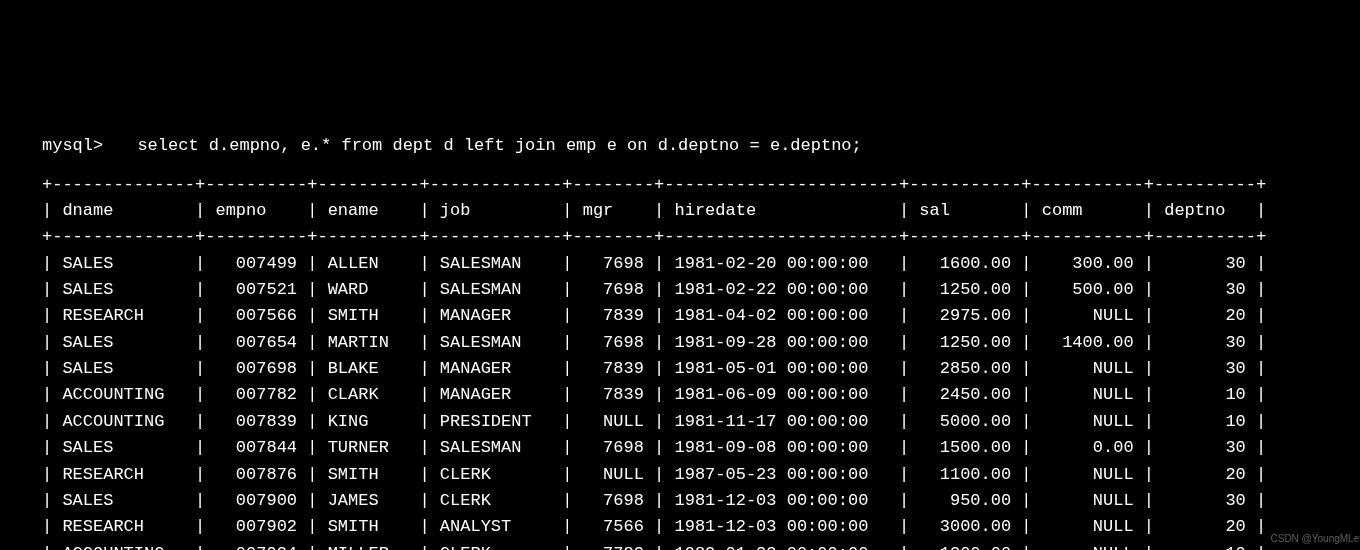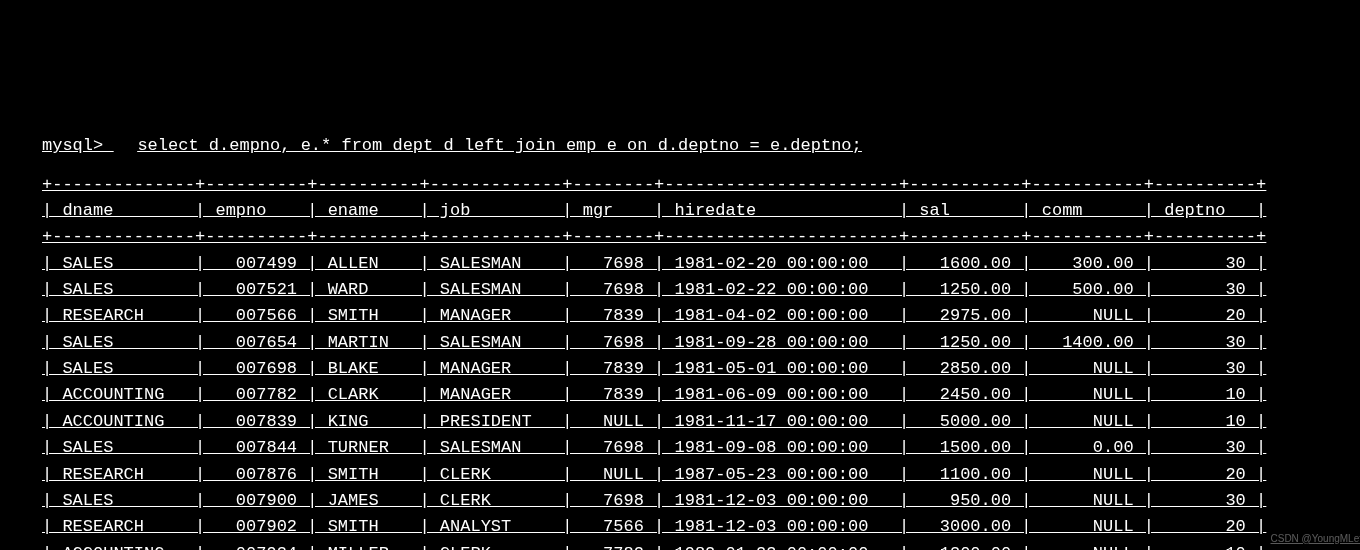--- a/index.html
+++ b/index.html
@@ -1,15 +1,15 @@
 <!DOCTYPE html>
 <html><head>
 <meta charset="utf-8">
 <style>
-  * { margin: 12px; padding: 0; box-sizing: border-box; text-decoration: underline; }
+  * { margin: 12px; padding: 0; box-sizing: border-box; }
   body {
     background: #000;
     color: #fff;
     font-family: "Consolas", "Courier New", monospace;
     font-size: 17px;
     line-height: 1.55;
     padding: 4px 6px;
     white-space: pre;
     width: 1360px;
     height: 550px;

